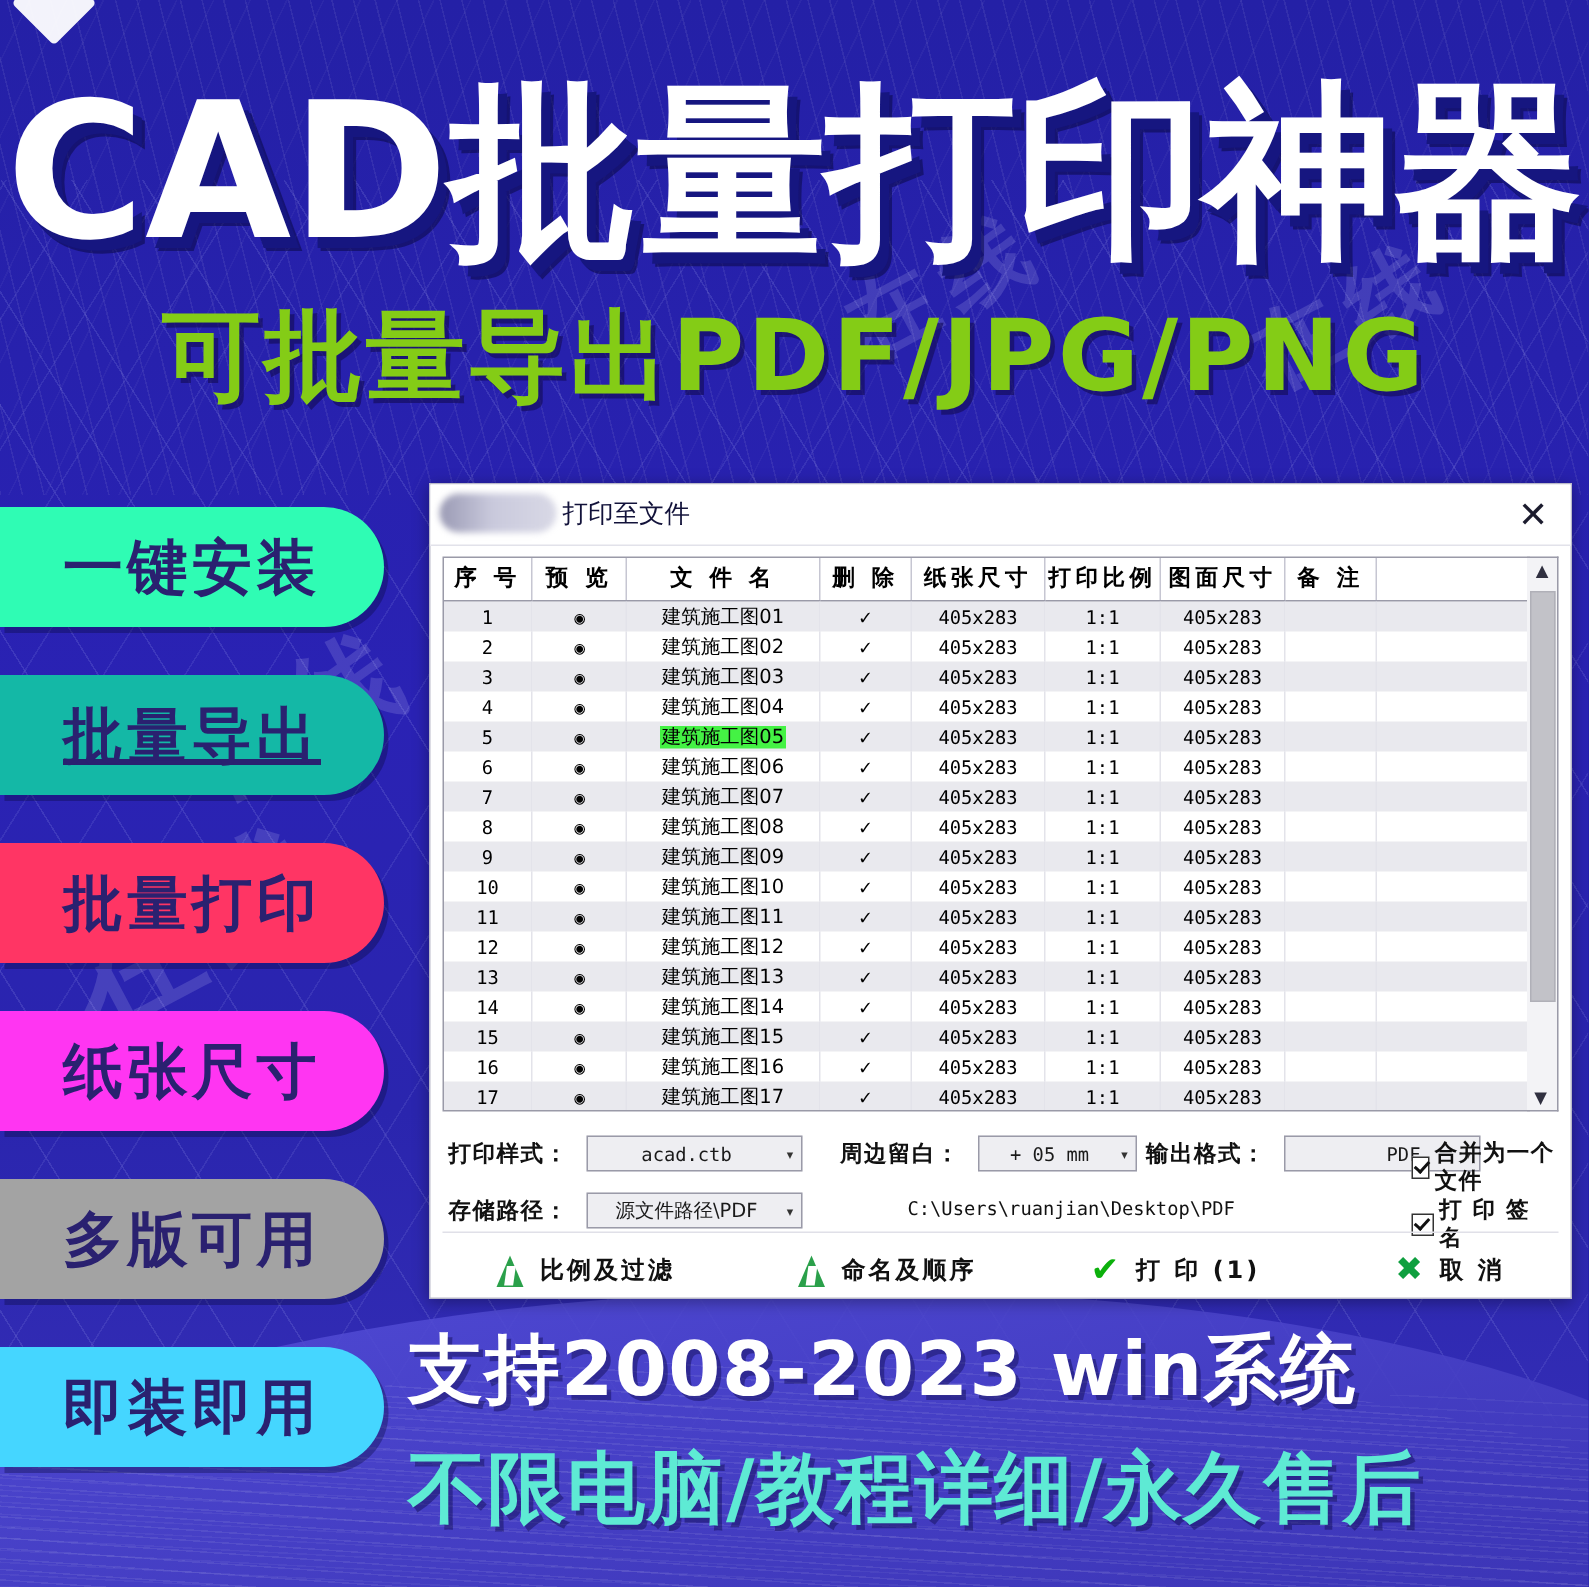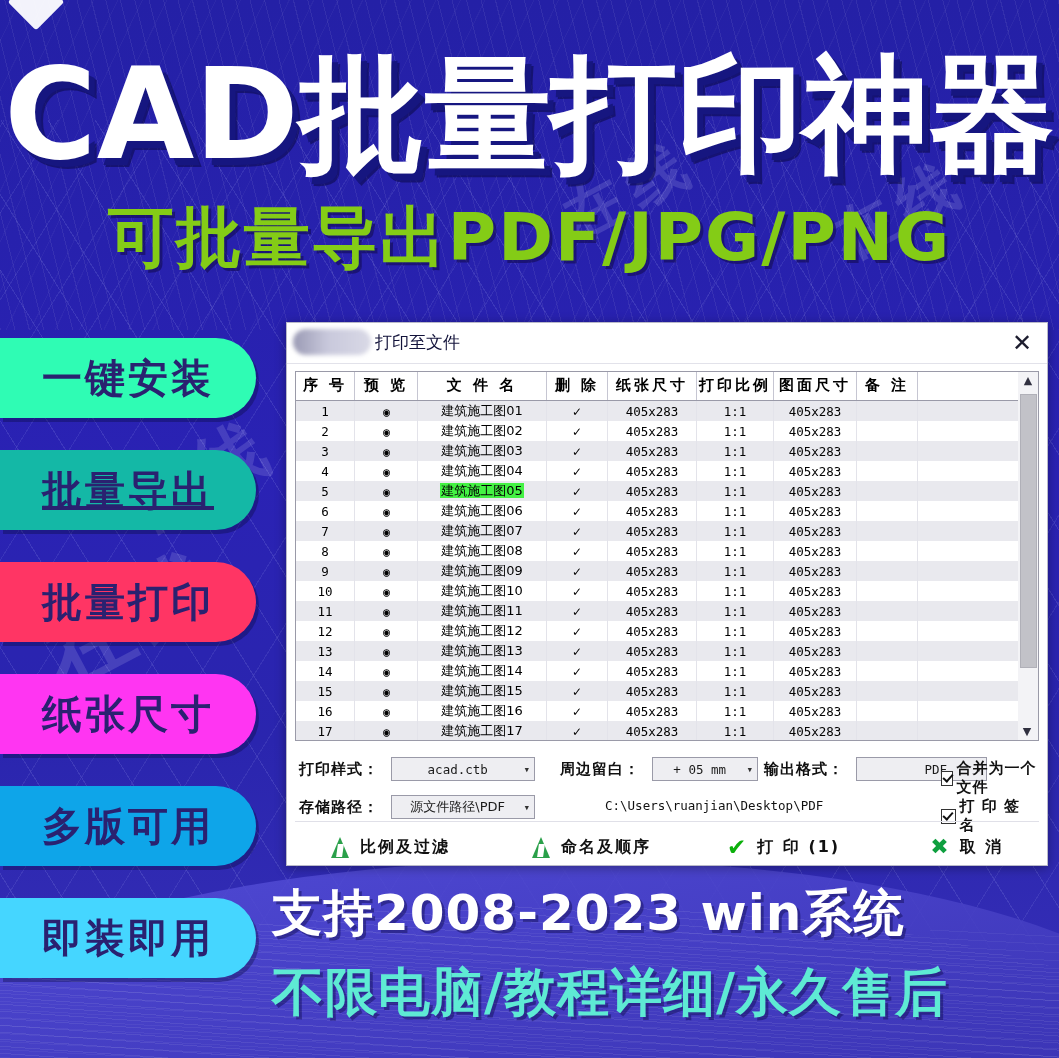--- a/index.html
+++ b/index.html
@@ -57,21 +57,21 @@
     border-radius:0 44px 44px 0;
     display:flex;align-items:center;justify-content:center;
     font-size:40px;font-weight:900;letter-spacing:3px;
     color:#2a2170;
     box-shadow:3px 4px 0 rgba(10,10,60,.35);
   }
   #pill0{top:338px;background:#2ffcb4;}
   #pill1{top:450px;background:#14b8a6;text-decoration:underline;}
   #pill2{top:562px;background:#ff3564;}
   #pill3{top:674px;background:#ff35f2;}
-  #pill4{top:786px;background:#0ea5e9;}
+  #pill4{top:786px;background:#a3a3a3;}
   #pill5{top:898px;background:#45d6ff;}
 
   
   #dialog{
     position:absolute;left:286px;top:322px;width:760px;height:542px;
     background:#ffffff;border:1px solid #b9b9c9;
     box-shadow:0 2px 10px rgba(0,0,0,.35);
     font-family:"DejaVu Sans","Liberation Sans",sans-serif;
   }
   .titlebar{height:40px;position:relative;background:#ffffff;border-bottom:1px solid #e2e2ea;}

